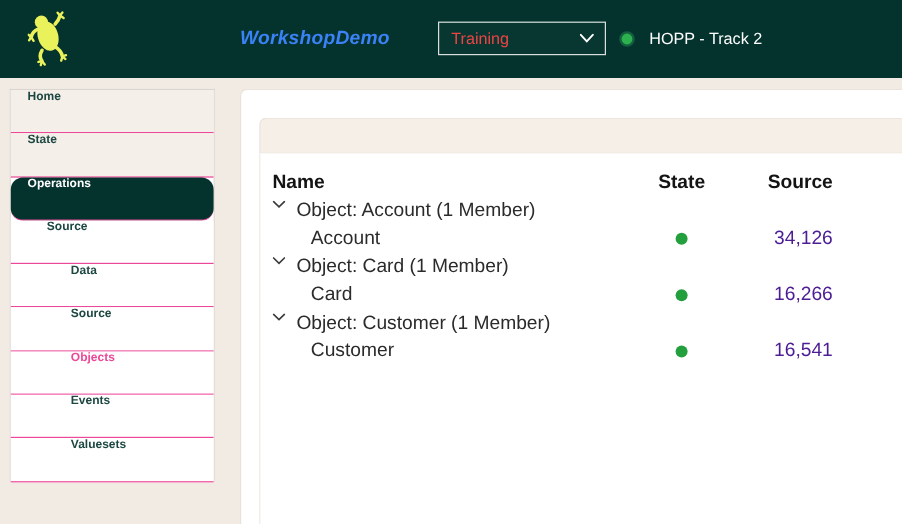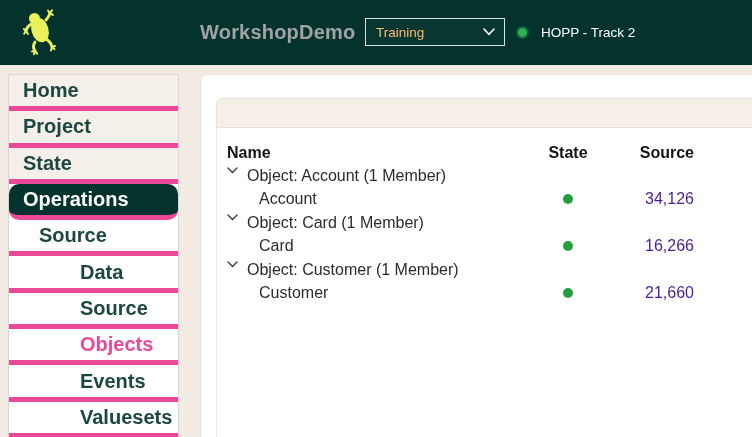--- a/index.html
+++ b/index.html
@@ -7,43 +7,43 @@
     width:752px;height:437px;position:relative;overflow:hidden;
     background:#f2ebe4;
     font-family:"Liberation Sans", sans-serif;
     -webkit-font-smoothing:antialiased;
   }
   
   .app-header{position:absolute;left:0;top:0;width:752px;height:65px;background:#04332e;}
   .logo-wrap{position:absolute;left:22px;top:8px;width:36px;height:49px;display:flex;align-items:center;justify-content:center;}
   .app-title{
     position:absolute;left:200px;top:0;height:65px;display:flex;align-items:center;
-    color:#a3a3a3;font-size:20px;font-weight:700;letter-spacing:.2px;
+    color:#3b82f6;font-size:16px;font-weight:700;letter-spacing:.2px;font-style:italic;
   }
   .env-select{
     position:absolute;left:365px;top:18px;width:140px;height:28px;box-sizing:border-box;
     border:1px solid #d9e0dd;background:rgba(255,255,255,.02);
     display:flex;align-items:center;justify-content:space-between;
-    padding:0 9px 0 10px;color:#fdba74;font-size:13.5px;cursor:default;
+    padding:0 9px 0 10px;color:#ef4444;font-size:13.5px;cursor:default;
   }
   .hdr-status{position:absolute;left:516px;top:0;height:65px;display:flex;align-items:center;gap:12px;}
   .status-dot{width:9px;height:9px;border-radius:50%;background:#2db04e;border:2.5px solid #135f3e;}
   .status-label{color:#fff;font-size:13.5px;}
   
   .sidebar{
     position:absolute;left:8px;top:74px;width:171px;box-sizing:border-box;
     border:1px solid #dcd5ce;border-bottom:none;background:#fff;
   }
   .side-item{
-    height:36.3px;box-sizing:border-box;border-bottom:5px solid #ec4899;
-    display:flex;align-items:center;padding-left:14px;
-    font-size:20px;font-weight:600;color:#1d4742;background:#f5efe9;cursor:pointer;
+    height:36.3px;box-sizing:border-box;border-bottom:1px solid #ec4899;
+    display:flex;padding-left:14px;
+    font-size:10px;font-weight:600;color:#1d4742;background:#f5efe9;cursor:pointer;
   }
   .side-item.lvl1{background:#fff;padding-left:30px;}
-  .side-item.lvl2{background:#fff;padding-left:71px;}
+  .side-item.lvl2{background:#fff;padding-left:50px;}
   .side-item.selected{background:#04332e;color:#ffffff;border-radius:10px;}
   .side-item.pink{color:#ec4899;}
   
   .main-card{
     position:absolute;left:200px;top:74px;right:0;bottom:0;background:#fff;
     border-top-left-radius:6px;border-top:1px solid #eae3dc;border-left:1px solid #eae3dc;
   }
   .panel{position:absolute;left:15px;top:23px;right:0;bottom:0;}
   .panel-header{
     height:30px;background:#f6efe8;border:1px solid #e9e2da;border-right:none;
@@ -110,23 +110,20 @@
     <span class="status-dot"></span>
     <span class="status-label">HOPP - Track 2</span>
   </div>
 </div>
 
 <nav class="sidebar">
   <div class="side-item lvl0">
       <span>Home</span>
     </div>
   <div class="side-item lvl0">
-      <span>Project</span>
-    </div>
-  <div class="side-item lvl0">
       <span>State</span>
     </div>
   <div class="side-item lvl0 selected">
       <span>Operations</span>
     </div>
   <div class="side-item lvl1">
       <span>Source</span>
     </div>
   <div class="side-item lvl2">
       <span>Data</span>
@@ -183,18 +180,18 @@
         <div class="group-row">
           <svg class="chev" width="11" height="7" viewBox="0 0 11 7">
             <path d="M1 1 L5.5 5.4 L10 1" stroke="#3c3c3c" stroke-width="1.4" fill="none" stroke-linecap="round"></path>
           </svg>
           <span>Object: Customer (1 Member)</span>
         </div>
         <div class="child-name">Customer</div>
         <div class="cell-state">
             <span class="state-dot"></span>
           </div>
-        <div class="cell-source">21,660</div>
+        <div class="cell-source">16,541</div>
       </div>
 
     </div>
   </section>
 </main>
 
 </body></html>

